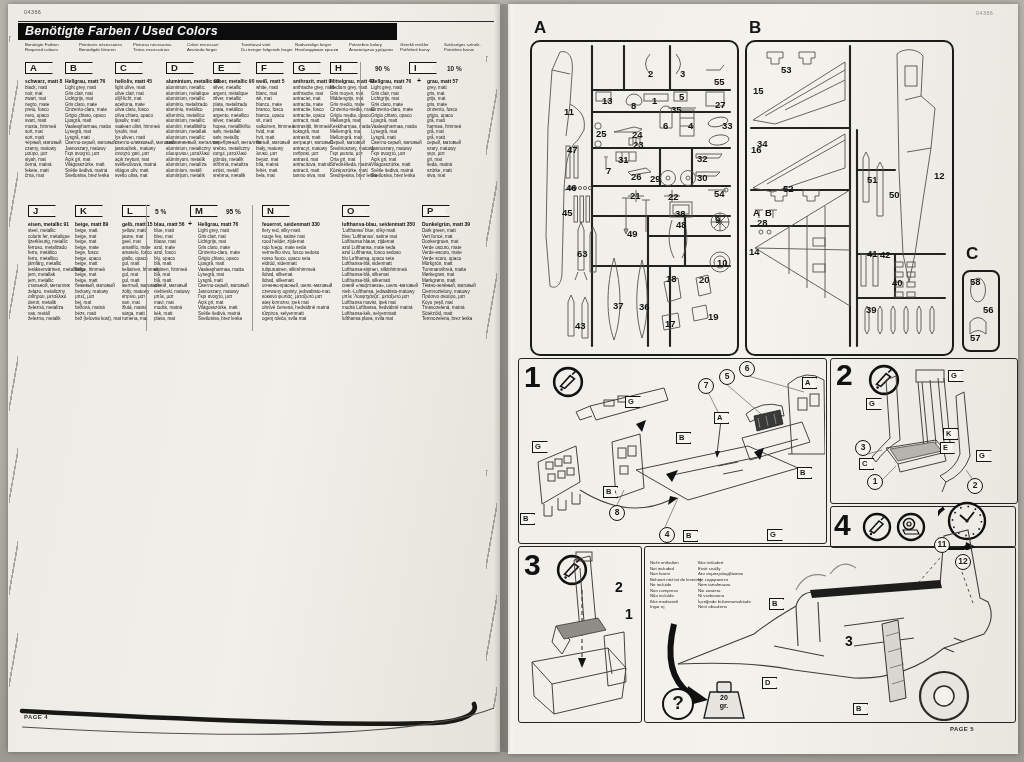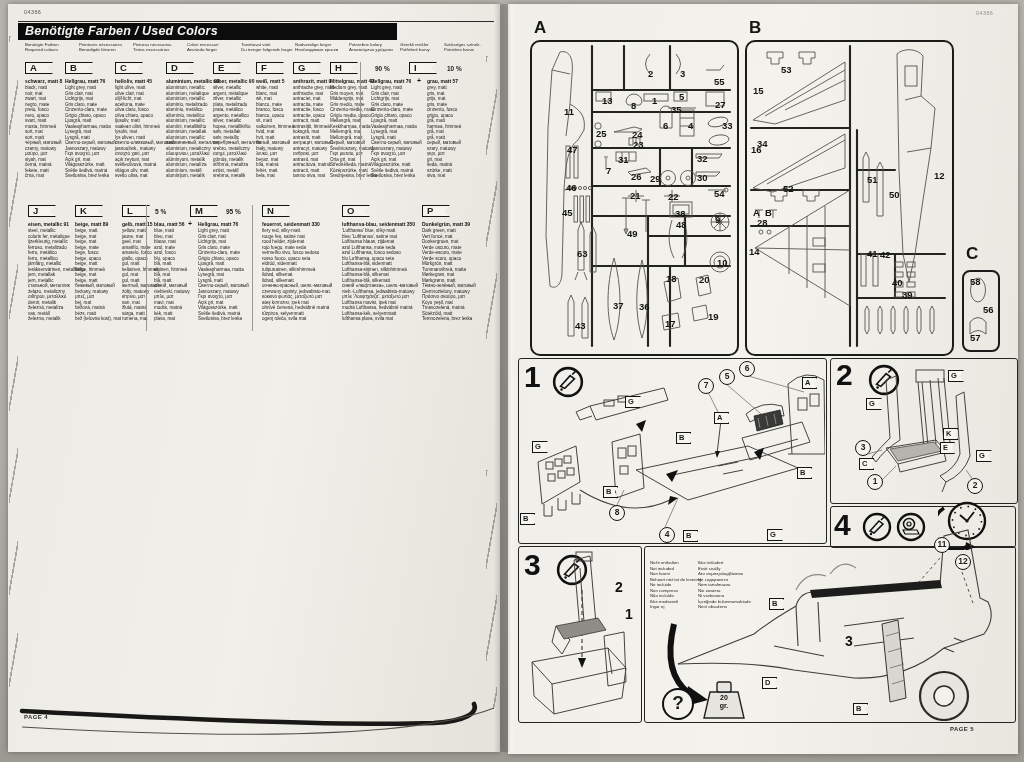--- a/index.html
+++ b/index.html
@@ -663,21 +663,21 @@
       <span class="pnumber" style="left: 144px; top: 149px;">50</span>
       <span class="pnumber" style="left: 189px; top: 130px;">12</span>
       <span class="pnumber" style="left: 38px; top: 143px;">52</span>
       <span class="pnumber" style="left: 8px; top: 167px;">A</span>
       <span class="pnumber" style="left: 20px; top: 167px;">B</span>
       <span class="pnumber" style="left: 12px; top: 177px; text-align: center;">28</span>
       <span class="pnumber" style="left: 4px; top: 206px;">14</span>
       <span class="pnumber" style="left: 122px; top: 208px;">41</span>
       <span class="pnumber" style="left: 135px; top: 209px; text-align: center;">42</span>
       <span class="pnumber" style="left: 147px; top: 237px;">40</span>
-      <span class="pnumber" style="left: 121px; top: 249px; margin-left: 36px;">39</span>
+      <span class="pnumber" style="left: 121px; top: 264px;">39</span>
     </div>
 
   <span class="sprue-letter" style="left:966px;top:244px;">C</span>
   <div class="sprue-box" style="left:962px;top:270px;width:34px;height:78px;border-width:2px;border-radius:8px;"></div>
   <svg class="art" style="left:962px;top:270px;" width="34" height="78" viewBox="0 0 34 78">
     <g stroke="#55534f" stroke-width="0.9" fill="none">
       <ellipse cx="16" cy="20" rx="7.5" ry="12"></ellipse>
       <path d="M8,52 q8,-9 16,0 l0,12 q-8,-7 -16,0 z"></path>
     </g>
   </svg>

